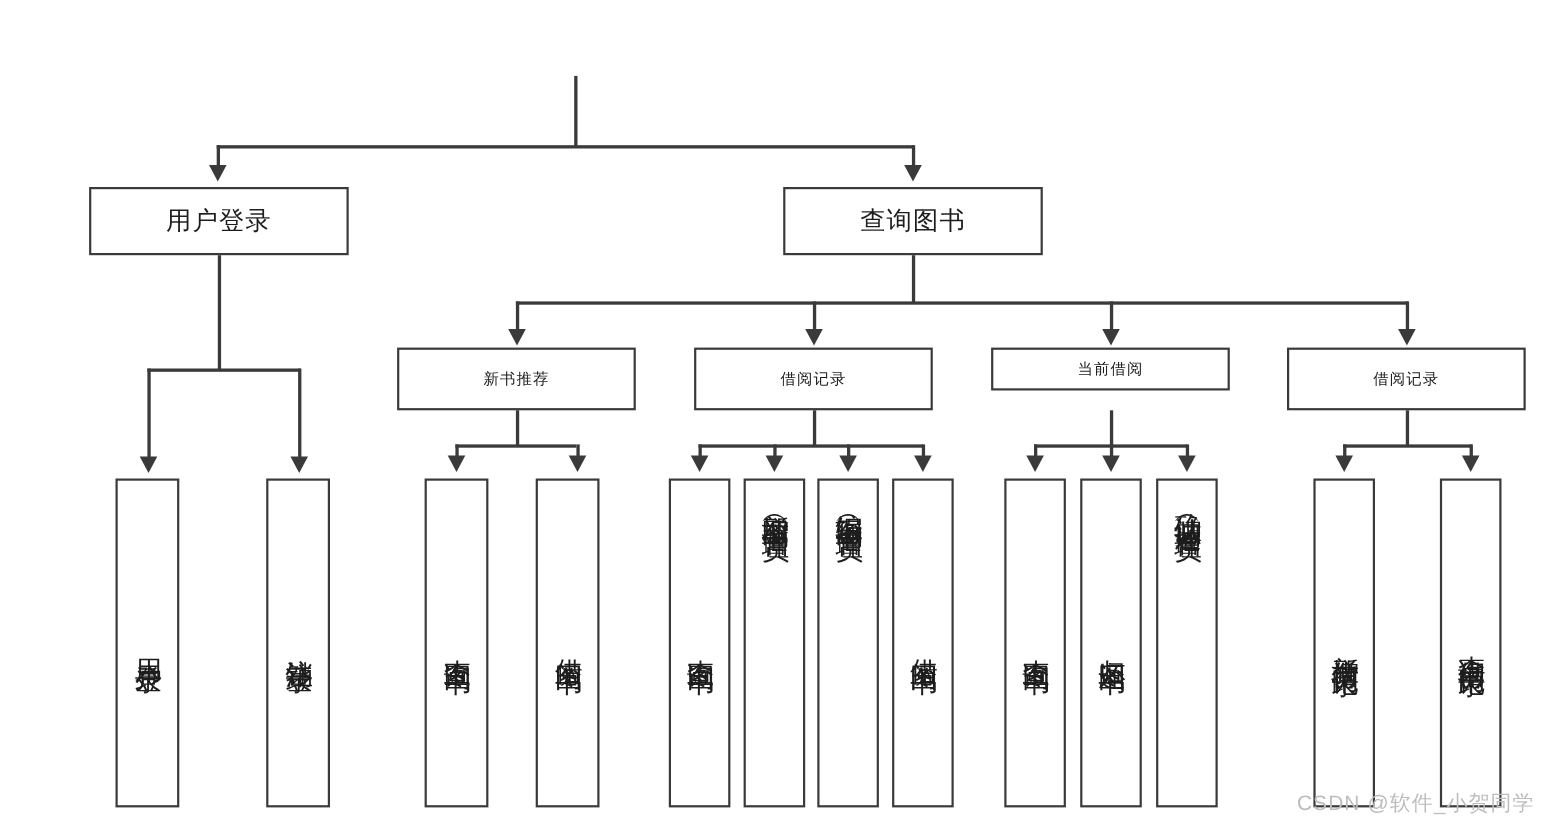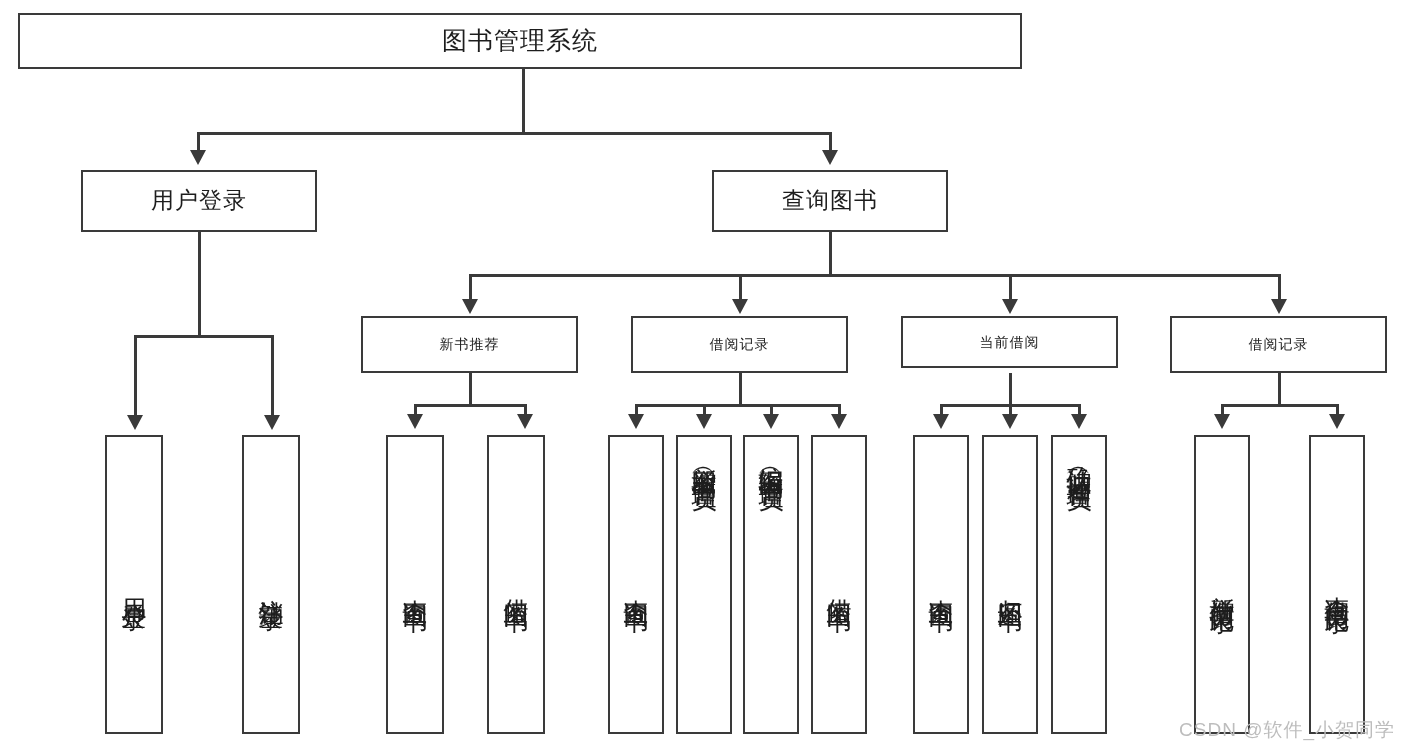--- a/index.html
+++ b/index.html
@@ -72,23 +72,20 @@
     letter-spacing:1px;
     white-space:nowrap;
     pointer-events:none;
   }
 </style>
 </head>
 <body>
 
 <div id="canvas">
 
-  <div class="node root" style="left:18px;top:13px;width:1004px;height:56px;">
-    <span class="lbl">图书管理系统</span>
-  </div>
 
   <div class="vline" style="left:522px;top:69px;height:65px;"></div>
   <div class="hline" style="left:197px;top:132px;width:634px;"></div>
   <div class="vline" style="left:197px;top:132px;height:20px;"></div>
   <div class="arrow" style="left:190px;top:150px;"></div>
   <div class="vline" style="left:829px;top:132px;height:20px;"></div>
   <div class="arrow" style="left:822px;top:150px;"></div>
 
   <div class="node lvl1" style="left:81px;top:170px;width:236px;height:62px;">
     <span class="lbl">用户登录</span>
@@ -114,21 +111,21 @@
   <div class="arrow" style="left:1002px;top:299px;"></div>
   <div class="vline" style="left:1278px;top:274px;height:27px;"></div>
   <div class="arrow" style="left:1271px;top:299px;"></div>
 
   <div class="node lvl2" style="left:361px;top:316px;width:217px;height:57px;">
     <span class="lbl">新书推荐</span>
   </div>
   <div class="node lvl2" style="left:631px;top:316px;width:217px;height:57px;">
     <span class="lbl">借阅记录</span>
   </div>
-  <div class="node lvl2" style="left:901px;top:316px;width:217px;height:52px;">
+  <div class="node lvl2" style="left:901px;top:316px;width:217px;height:39px;">
     <span class="lbl">当前借阅</span>
   </div>
   <div class="node lvl2" style="left:1170px;top:316px;width:217px;height:57px;">
     <span class="lbl">借阅记录</span>
   </div>
 
   <div class="vline" style="left:469px;top:373px;height:33px;"></div>
   <div class="hline" style="left:414px;top:404px;width:110px;"></div>
   <div class="vline" style="left:414px;top:404px;height:12px;"></div>
   <div class="arrow" style="left:407px;top:414px;"></div>

